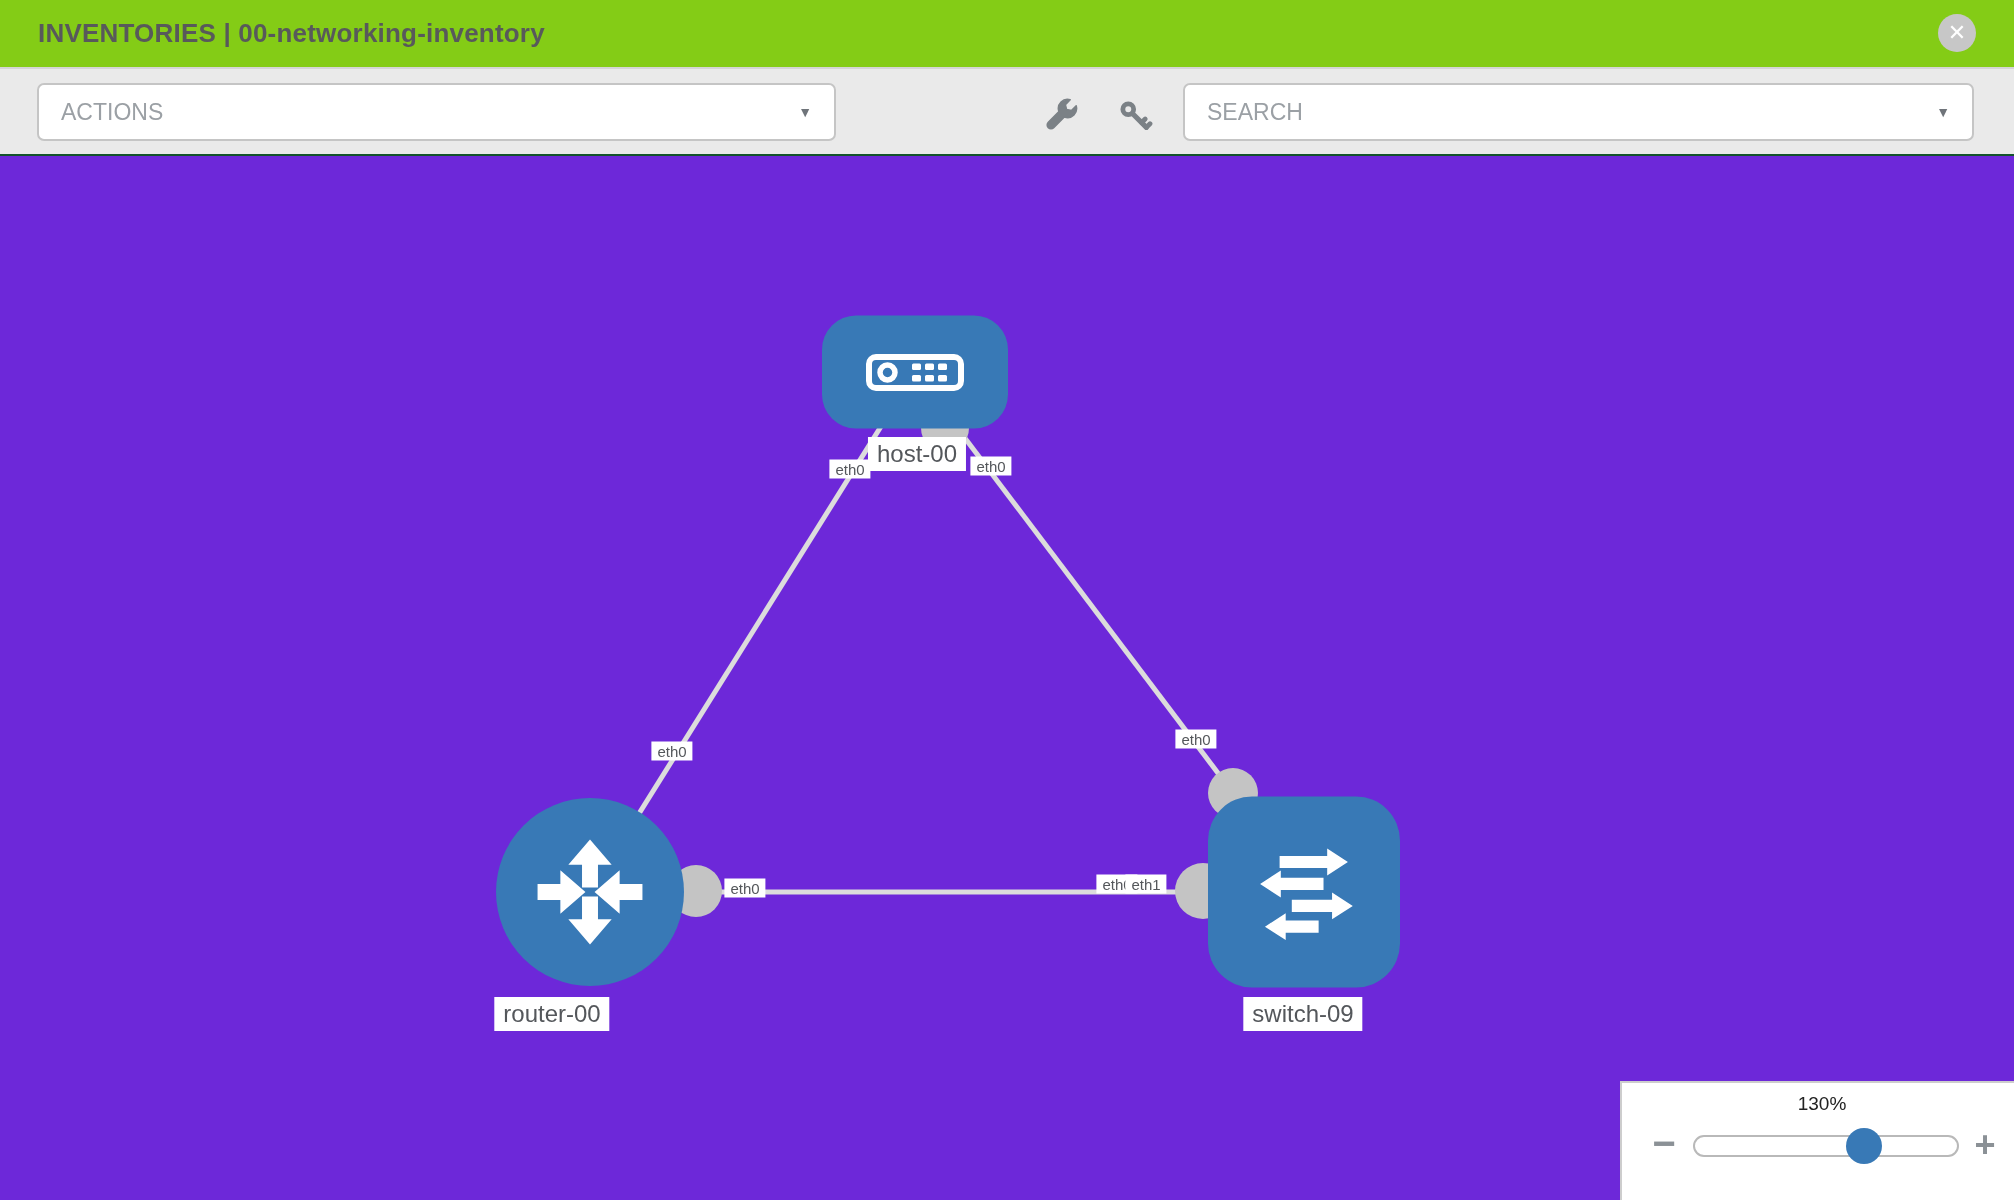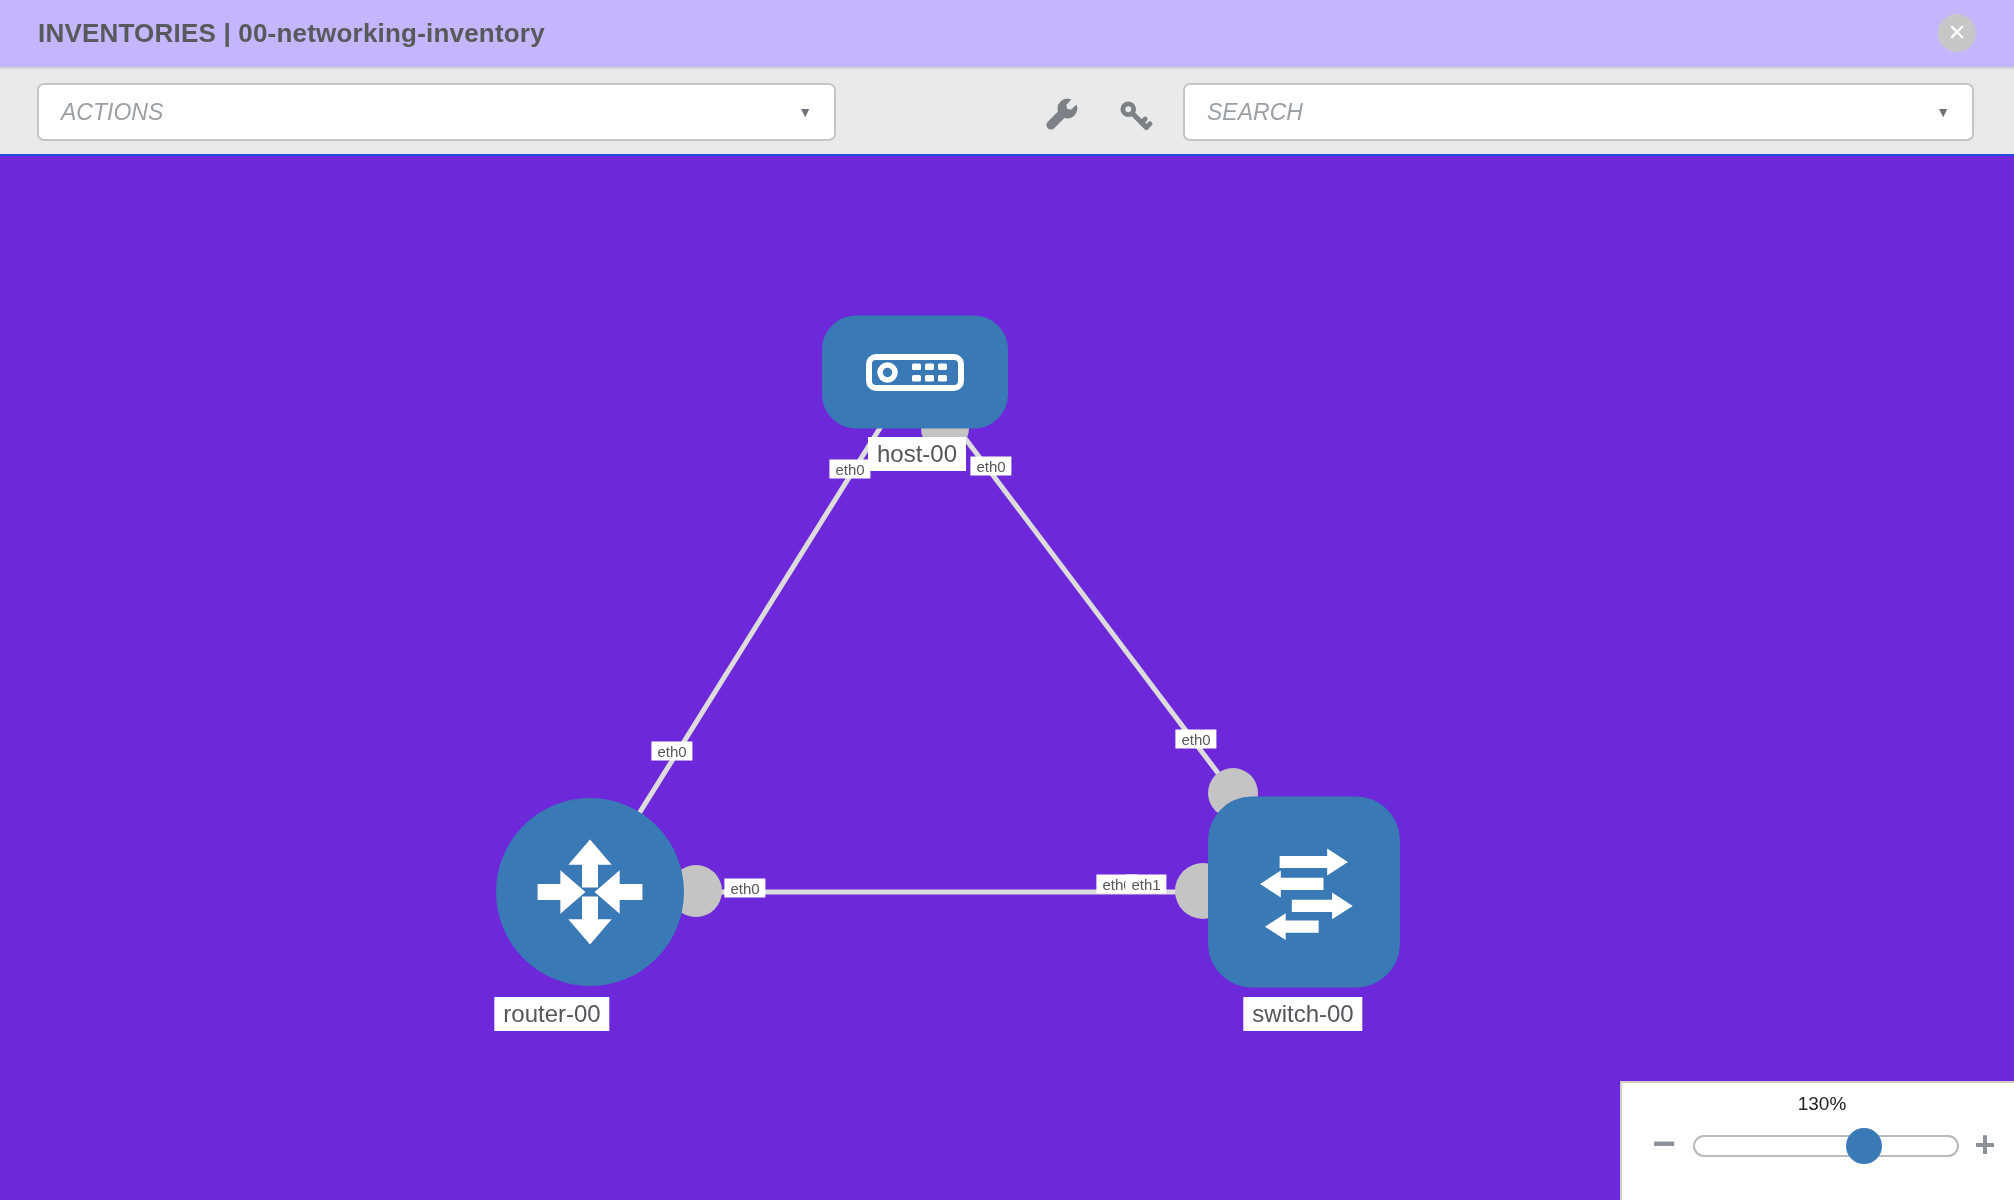--- a/index.html
+++ b/index.html
@@ -3,31 +3,31 @@
 <meta charset="utf-8">
 <style>
   html,body{margin:0;padding:0;}
   body{
     width:2014px;height:1200px;overflow:hidden;position:relative;
     font-family:"Liberation Sans","DejaVu Sans",sans-serif;
     background:#f5f5f5;
   }
   
   .header{
-    position:relative;height:67px;background:#c4b5fd;
+    position:relative;height:67px;background:#84cc16;
     border-bottom:2px solid #d5d5d5;display:flex;align-items:center;
   }
   .header-title{margin-left:38px;font-size:26px;font-weight:bold;color:#58595b;letter-spacing:.2px;}
   .close-btn{
     position:absolute;right:38px;top:14px;width:38px;height:38px;border-radius:50%;
     background:#c7c7c7;color:#fff;display:flex;align-items:center;justify-content:center;
     font-size:22px;font-weight:bold;cursor:pointer;
   }
   
-  .toolbar{position:relative;height:85px;background:#eaeaea;border-bottom:2px solid #1d4ed8;font-style:italic;}
+  .toolbar{position:relative;height:85px;background:#eaeaea;border-bottom:2px solid #14532d;}
   .dropdown{
     position:absolute;top:14px;height:58px;background:#fff;
     border:2px solid #c5c5c5;border-radius:7px;box-sizing:border-box;
     display:flex;align-items:center;justify-content:space-between;
     padding:0 22px;cursor:pointer;
   }
   .actions-dropdown{left:37px;width:799px;}
   .search-dropdown{left:1183px;width:791px;gap:19px;}
   .dd-placeholder{font-size:23px;color:#9ba0a5;}
   .dd-caret{font-size:14px;color:#6f747a;}
@@ -150,21 +150,21 @@
       <div class="node node-switch" style="left: 1304px; top: 736px;">
   <svg viewBox="0 0 100 100" width="122" height="122">
     <g fill="#fff">
       <polygon points="86,25 69,14 69,20 30,20 30,30 69,30 69,36"></polygon>
       <polygon points="14,43 31,32 31,38 66,38 66,48 31,48 31,54"></polygon>
       <polygon points="90,61 73,50 73,56 40,56 40,66 73,66 73,72"></polygon>
       <polygon points="18,78 35,67 35,73 62,73 62,83 35,83 35,89"></polygon>
     </g>
   </svg>
 </div>
-      <div class="chip node-label" style="left: 1303px; top: 858px;">switch-00</div>
+      <div class="chip node-label" style="left: 1303px; top: 858px;">switch-09</div>
       <div class="chip iface-label" style="left: 672px; top: 595px;">eth0</div>
       <div class="chip iface-label" style="left: 850px; top: 313px;">eth0</div>
       <div class="chip iface-label" style="left: 991px; top: 310px;">eth0</div>
       <div class="chip iface-label" style="left: 1196px; top: 583px;">eth0</div>
       <div class="chip iface-label" style="left: 745px; top: 732px;">eth0</div>
       <div class="chip iface-label" style="left: 1117px; top: 728px;">eth0</div>
       <div class="chip iface-label" style="left: 1146px; top: 728px;">eth1</div>
     </div>
 </div>
 

